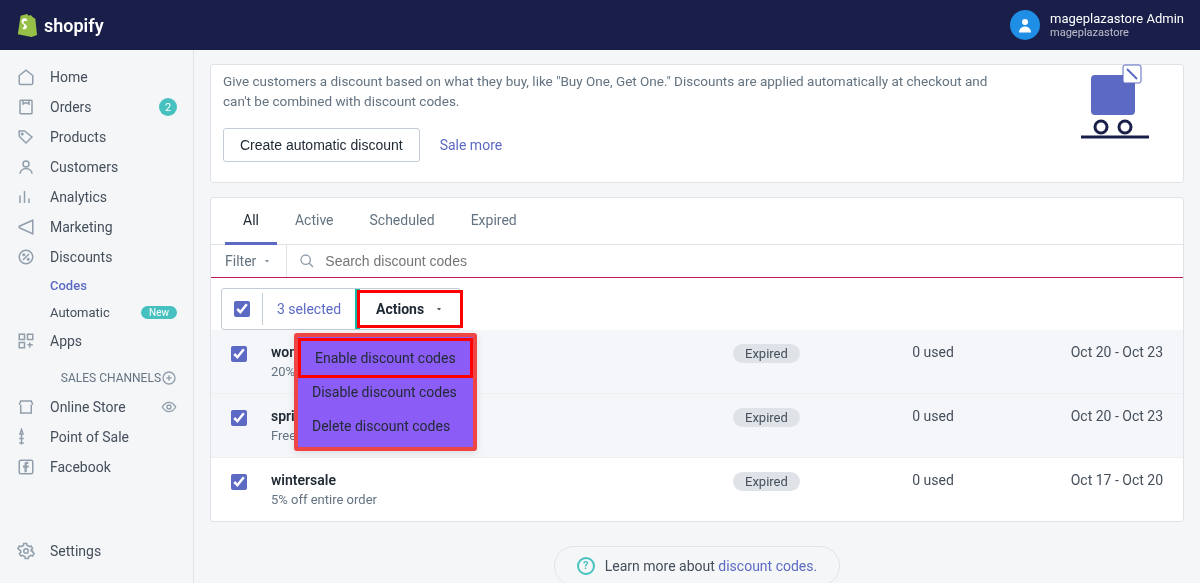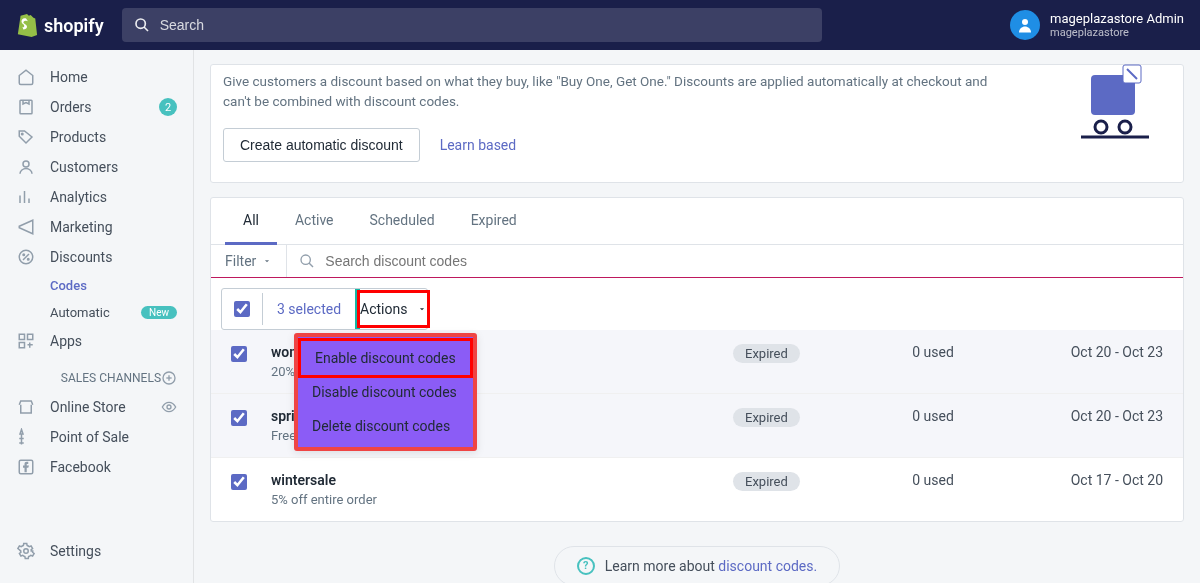--- a/index.html
+++ b/index.html
@@ -51,21 +51,21 @@
 .tab.active { color: #212b36; border-bottom: 3px solid #5c6ac4; margin-bottom: -1px; }
 
 .filter-row { display: flex; border-bottom: 1px solid #be185d; }
 .filter-btn { display: flex; align-items: center; gap: 6px; padding: 8px 14px; border-right: 1px solid #dfe3e8; color: #637381; cursor: pointer; }
 .filter-search { flex: 1; display: flex; align-items: center; gap: 10px; padding: 0 12px; }
 .filter-search input { border: none; outline: none; font-size: 14px; width: 100%; }
 
 .bulk-bar { display: flex; align-items: center; border: 1px solid #c4cdd5; border-radius: 3px; margin: 10px 10px 0; width: fit-content; position: relative; }
 .bulk-check { padding: 8px 12px; border-right: 1px solid #c4cdd5; display: flex; align-items: center; }
 .bulk-selected { padding: 12px 14px; color: #5c6ac4; border-right: 5px solid #14b8a6; }
-.bulk-actions { padding: 8px 0; display: flex; align-items: center; gap: 10px; cursor: pointer; border: 3px solid #ff0000; margin: -3px; }
+.bulk-actions { padding: 8px 16px; display: flex; align-items: center; gap: 10px; cursor: pointer; border: 3px solid #ff0000; margin: -3px; font-weight: bold; }
 
 .dropdown { position: absolute; top: 44px; left: 72px; background: #8b5cf6; border: 4px solid #ef4444; border-radius: 3px; box-shadow: 0 2px 8px rgba(0,0,0,0.1); z-index: 10; min-width: 150px; padding: 4px 0; }
 .dropdown-item { padding: 9px 14px; cursor: pointer; font-size: 14px; color: #212b36; white-space: nowrap; }
 .dropdown-item.highlight { border: 3px solid #ff0000; margin: -3px 0; }
 
 .rows { }
 .row { display: flex; align-items: flex-start; padding: 14px 20px 14px 20px; border-top: 1px solid #f0f0f0; }
 .row:first-child { border-top: none; }
 .row.sel { background: #f5f6fa; }
 .row-check { width: 40px; padding-top: 2px; }
@@ -90,31 +90,20 @@
 <div class="topbar">
   <div class="logo">
     <span class="logo-icon">
       <svg viewBox="0 0 24 26">
           <path fill="#95bf47" d="M19 5l-3-3-2 1-2-2-7 2-3 20 15 3 6-2-2-18-2-1z"></path>
           <path fill="#fff" d="M13 9c-1-1-4-1-5 1 0 2 4 2 4 5 0 2-2 3-4 3l-1-3c1 1 2 0 2-1 0-2-3-2-3-5 0-2 2-4 5-3l2 3z"></path>
         </svg>
     </span>
     <span>shopify</span>
   </div>
-  <div class="search-wrap">
-    <div class="search-bar">
-      <span class="search-icon">
-        <svg width="16" height="16" viewBox="0 0 24 24" fill="none" stroke="currentColor" stroke-width="2.5">
-            <circle cx="10" cy="10" r="7"></circle>
-            <line x1="21" y1="21" x2="15" y2="15"></line>
-          </svg>
-      </span>
-      <input placeholder="Search" style="">
-    </div>
-  </div>
   <div class="user-area">
     <div class="avatar">
       <svg width="18" height="18" viewBox="0 0 24 24" fill="#fff">
           <circle cx="12" cy="8" r="4"></circle>
           <path d="M4 22c0-5 4-8 8-8s8 3 8 8z"></path>
         </svg>
     </div>
     <div class="user-text">
       <div class="user-name">mageplazastore Admin</div>
       <div class="user-store">mageplazastore</div>
@@ -260,21 +249,21 @@
         </span>
       <span>Settings</span>
     </div>
   </div>
 
   <div class="main">
     <div class="card intro-card">
       <div class="intro-text">Give customers a discount based on what they buy, like "Buy One, Get One." Discounts are applied automatically at checkout and can't be combined with discount codes.</div>
       <div class="intro-actions">
         <button class="btn-outline">Create automatic discount</button>
-        <span class="link">Learn based</span>
+        <span class="link">Sale more</span>
       </div>
       <div class="cart-illus">
         <svg viewBox="0 0 100 100">
             <rect x="28" y="20" width="44" height="40" rx="4" fill="#5c6ac4"></rect>
             <rect x="60" y="10" width="18" height="18" rx="2" fill="#fff" stroke="#5c6ac4"></rect>
             <line x1="64" y1="14" x2="74" y2="24" stroke="#5c6ac4" stroke-width="2"></line>
             <circle cx="38" cy="72" r="6" fill="none" stroke="#1a1f4a" stroke-width="3"></circle>
             <circle cx="62" cy="72" r="6" fill="none" stroke="#1a1f4a" stroke-width="3"></circle>
             <line x1="18" y1="82" x2="86" y2="82" stroke="#1a1f4a" stroke-width="3"></line>
           </svg>

